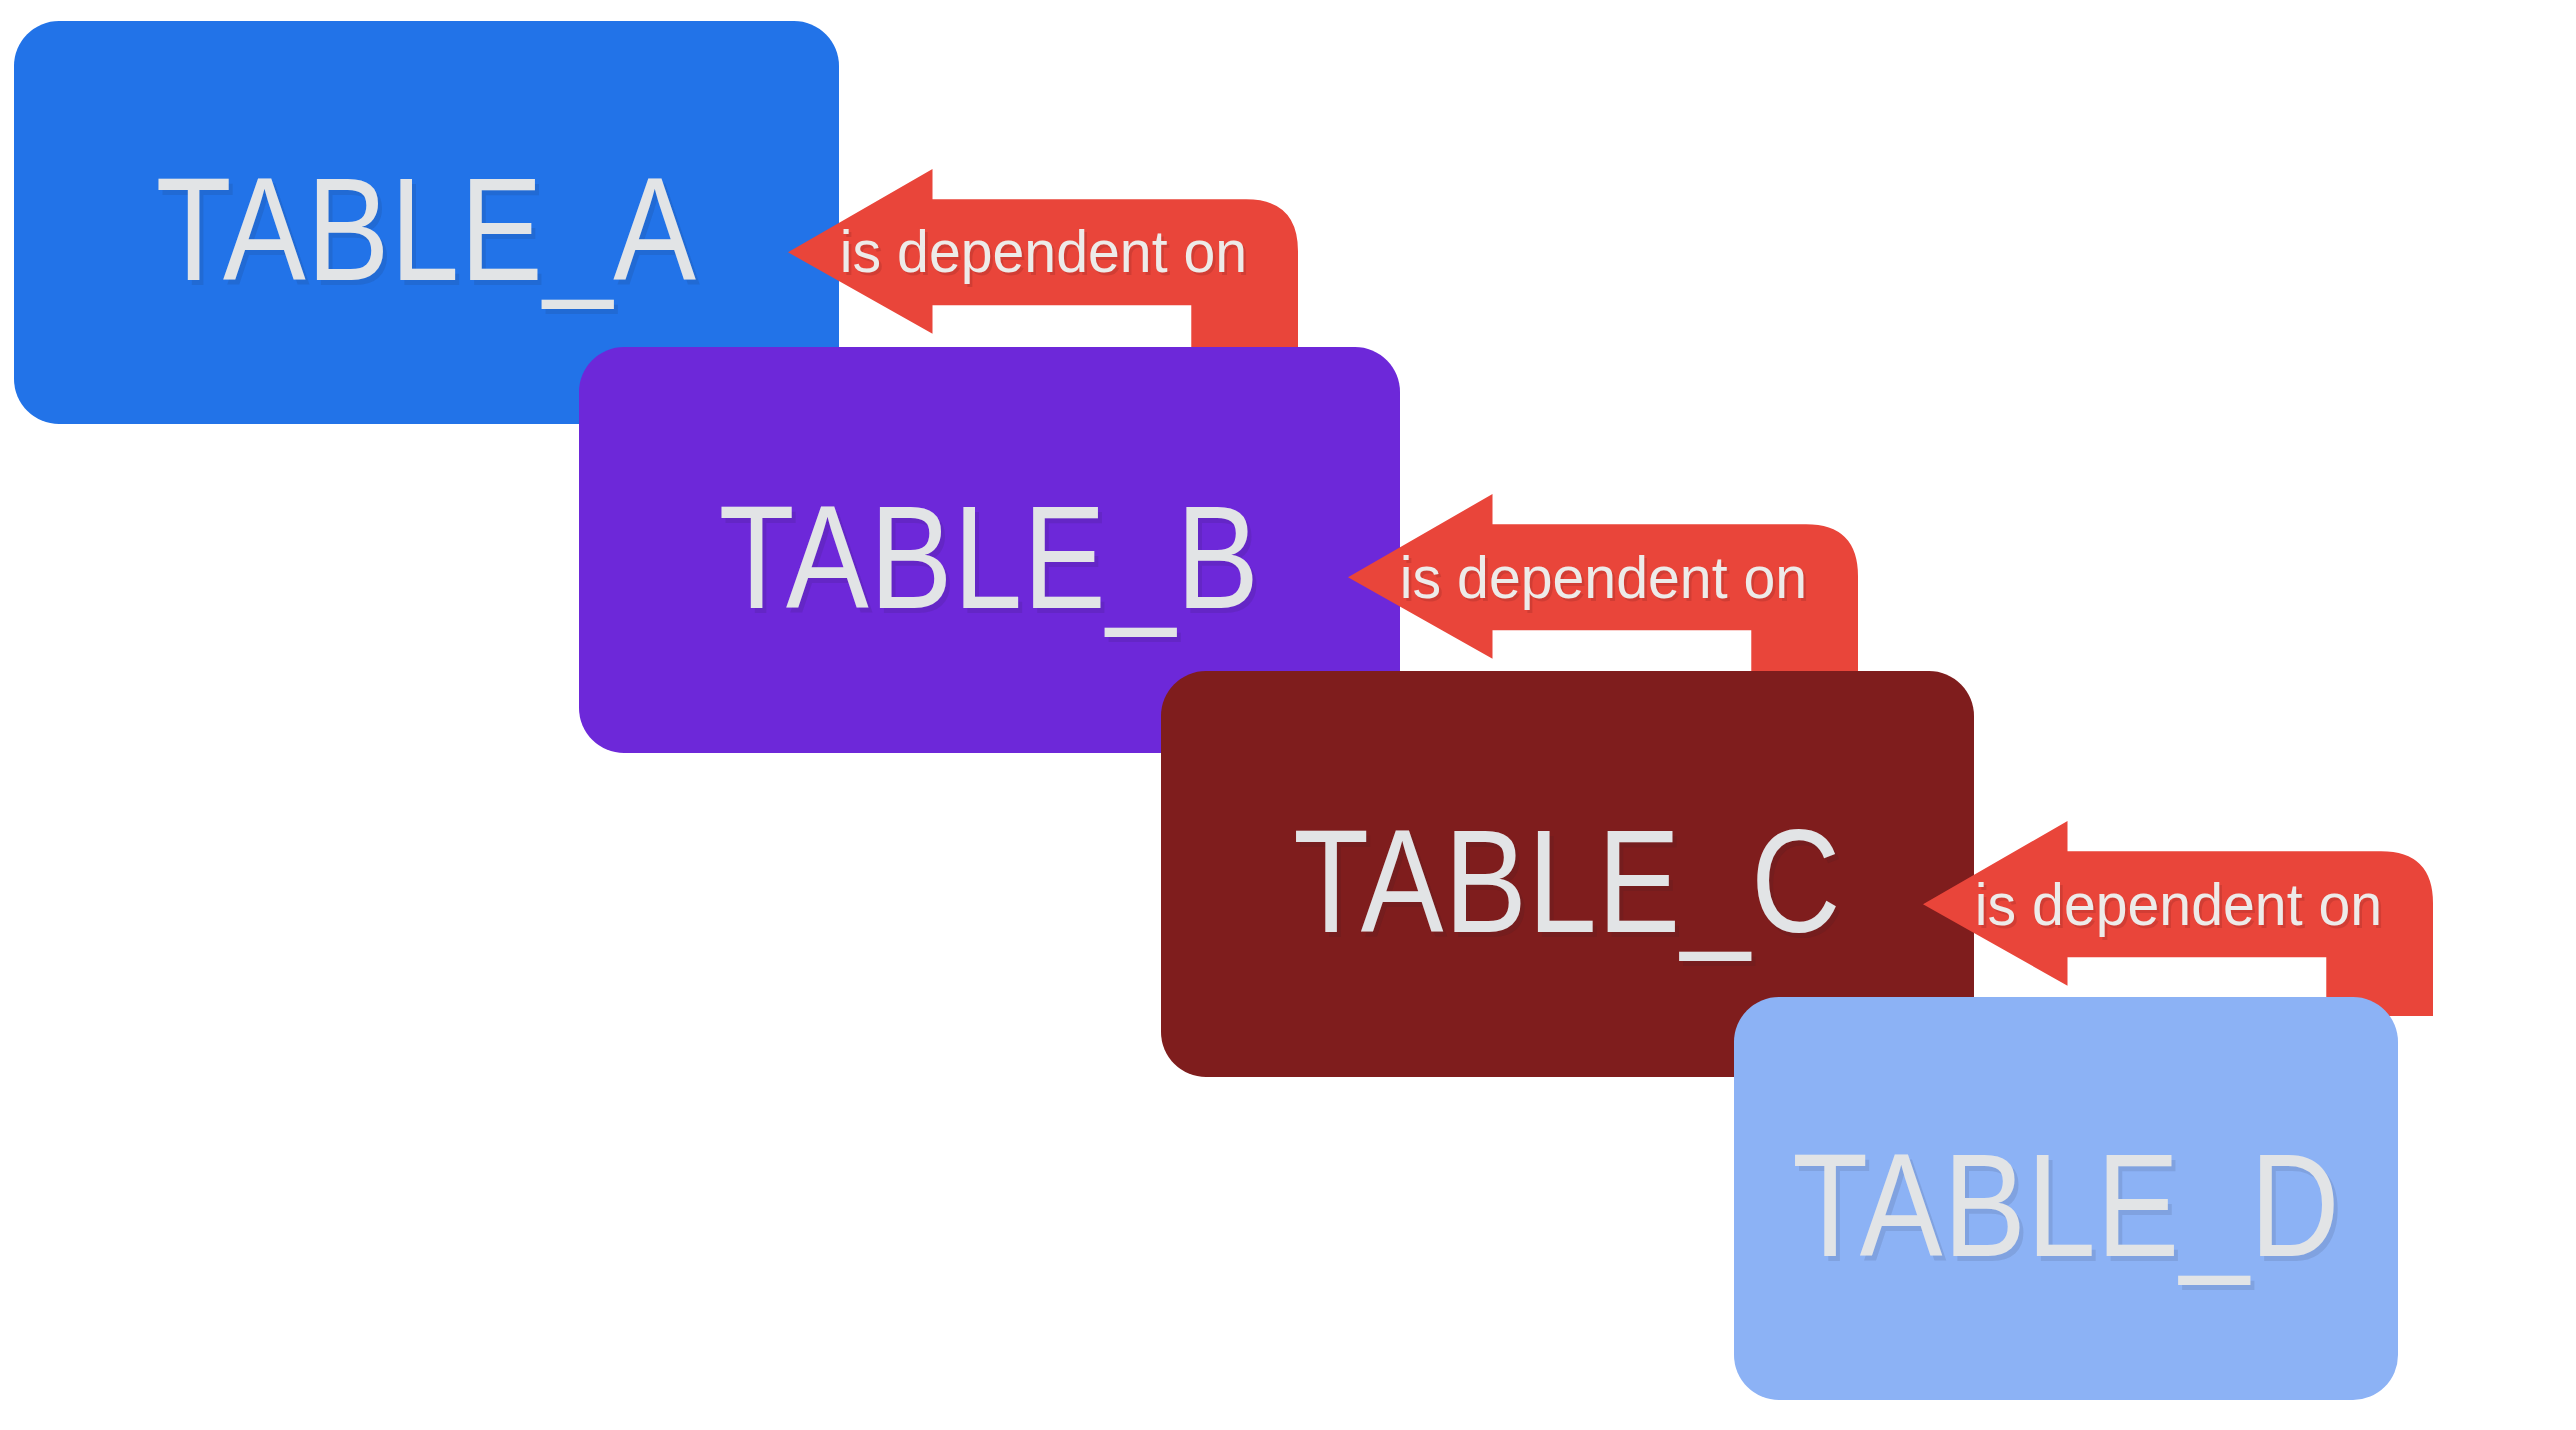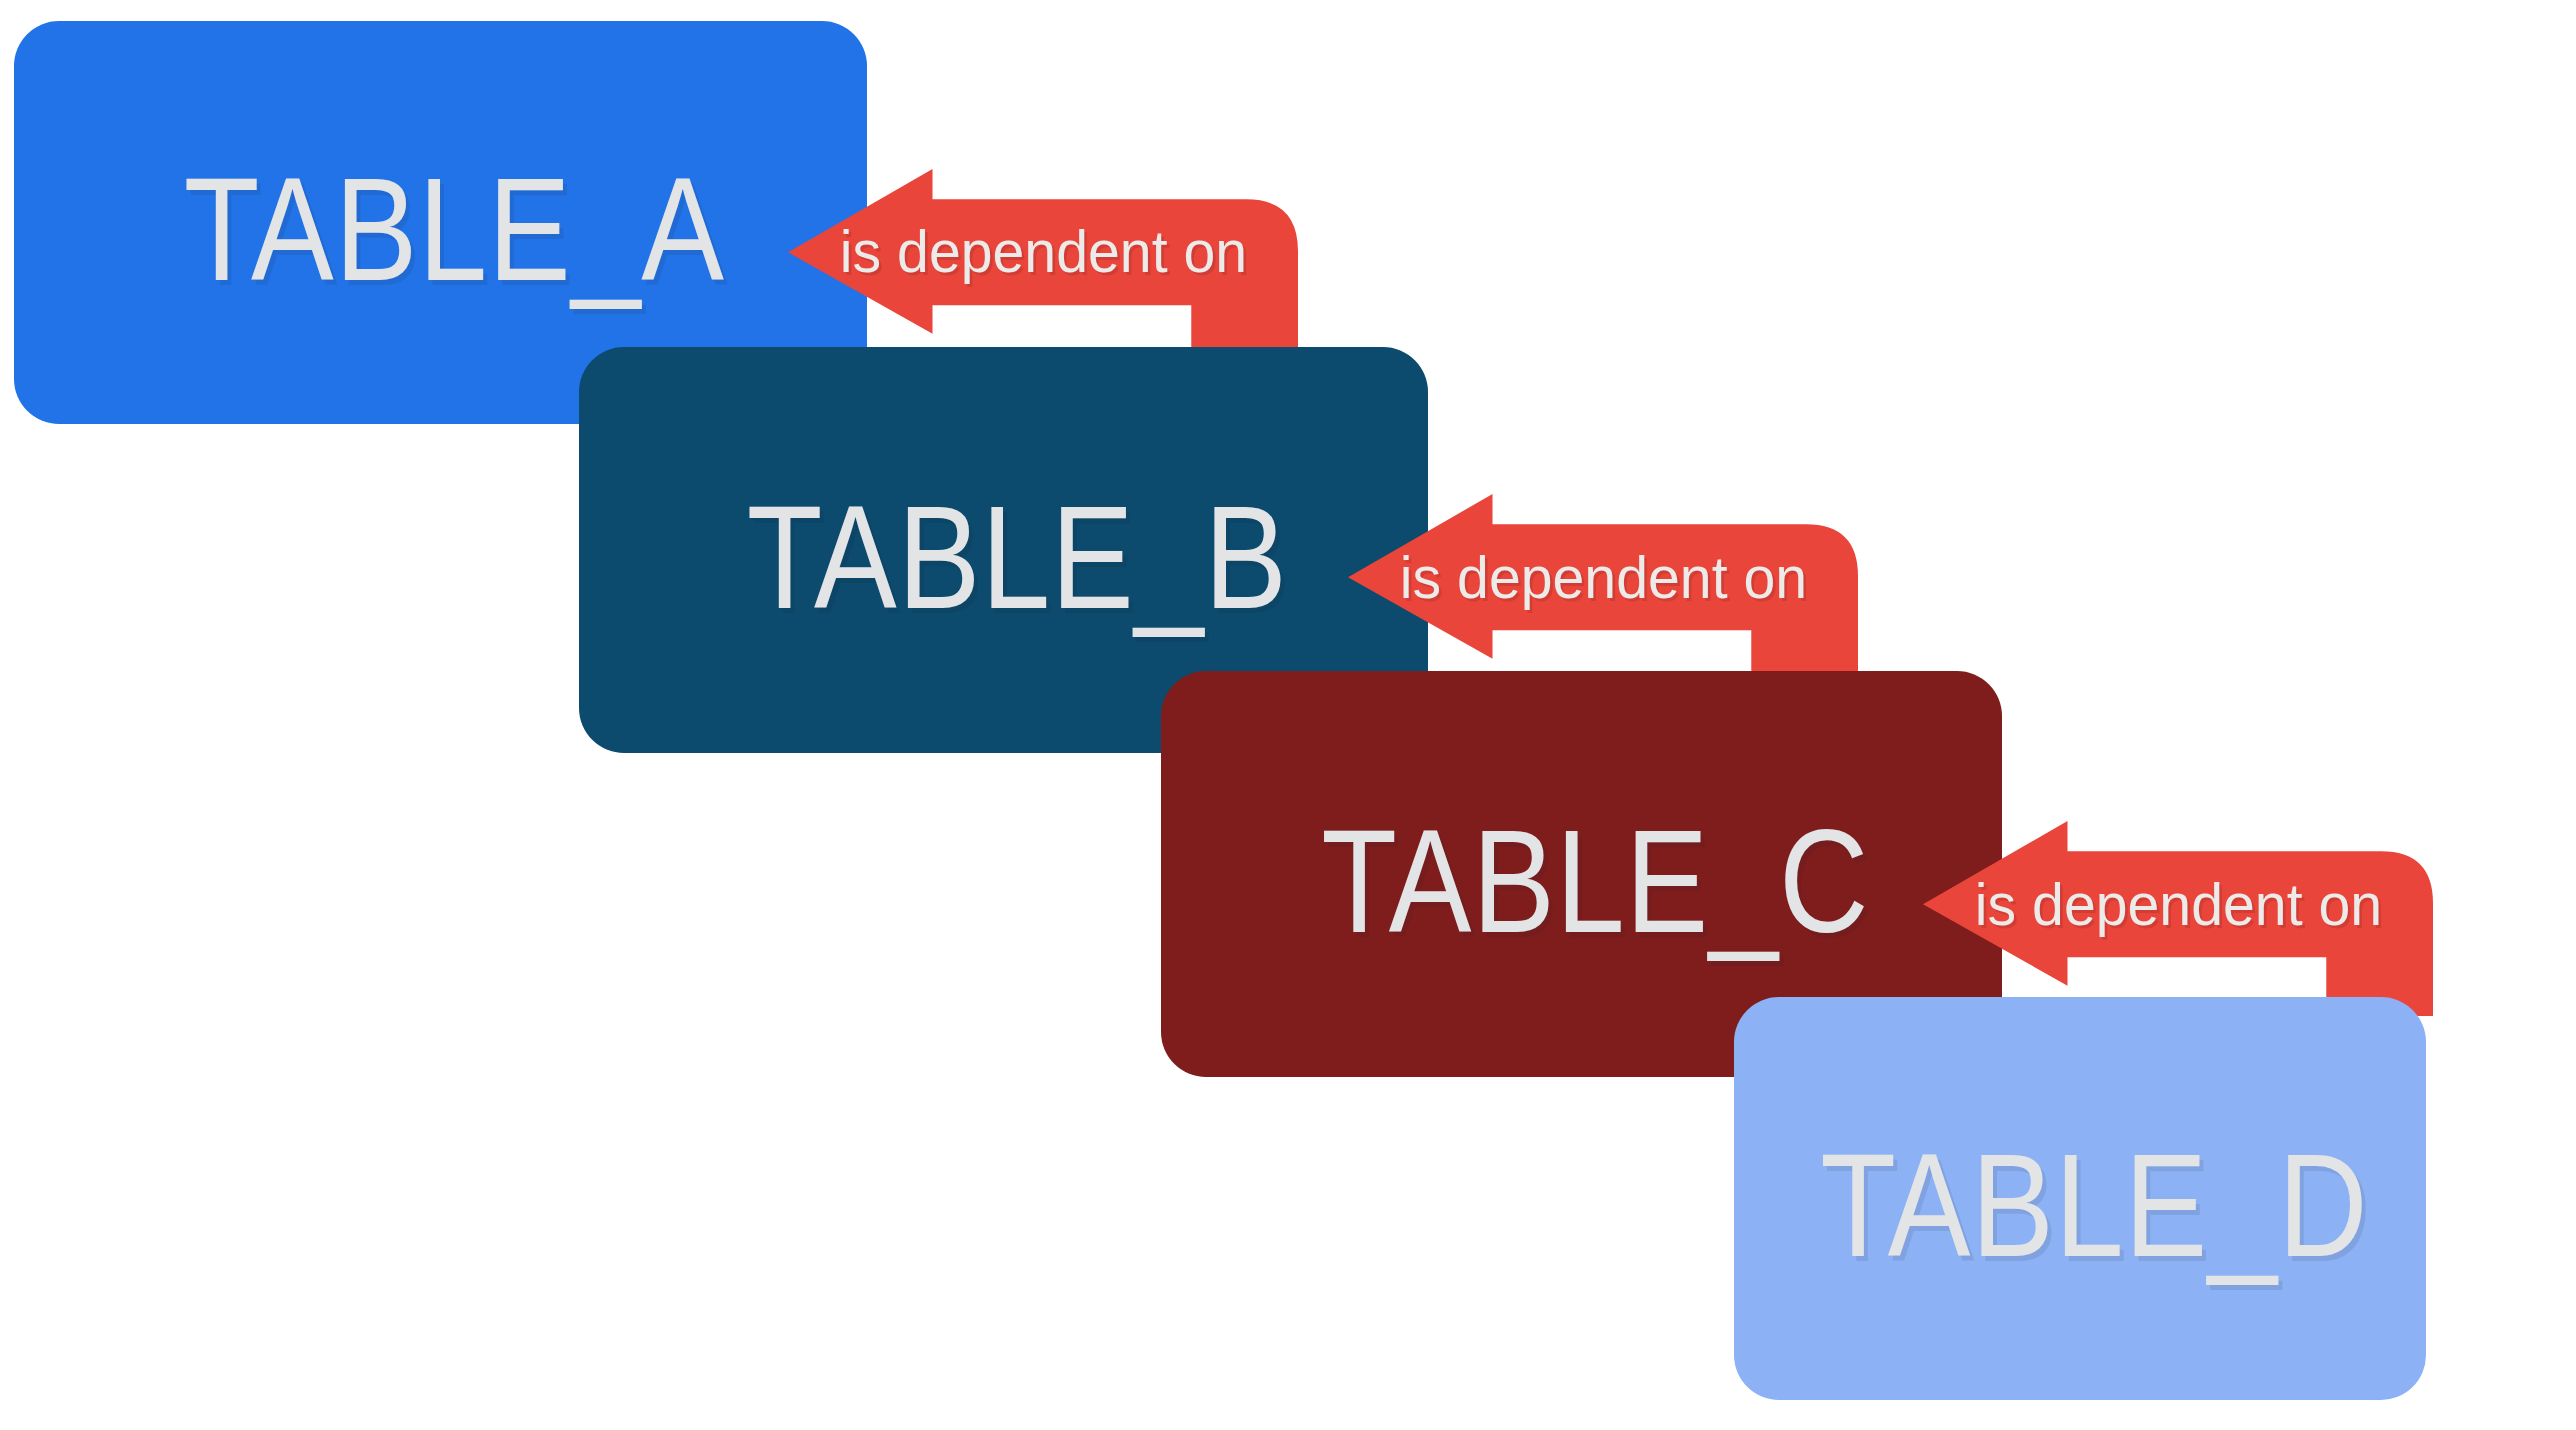--- a/index.html
+++ b/index.html
@@ -14,21 +14,20 @@
     height: 1430px;
     background: #ffffff;
     overflow: hidden;
   }
   .table-box {
     position: absolute;
     border-radius: 45px;
     display: flex;
     align-items: center;
     justify-content: center;
-    padding-left: 28px;
   }
   .table-label {
     font-size: 146px;
     font-weight: 400;
     letter-spacing: 0.9px;
     transform: scaleX(0.85);
     padding-top: 15px;
     white-space: nowrap;
     text-shadow: 4.7px 4.7px 0 rgba(32,33,36,0.10);
   }
@@ -71,21 +70,21 @@
 
   <div class="table-box box-a" style="background-color: rgb(34, 115, 232);">
     <span class="table-label" style="color: rgb(226, 228, 230);">TABLE_A</span>
   </div>
 
   <svg class="arrow arrow-1" viewBox="0 0 540 206" preserveAspectRatio="none">
     <path d="M 0,88 L 153,0 L 153,32 L 485,32 Q 540,32 540,87 L 540,206 L 427,206 L 427,144 L 153,144 L 153,174 Z" style="fill: rgb(233, 69, 58);"></path>
   </svg>
   <div class="arrow-label arrow-label-1" style="color: rgb(237, 235, 233);">is dependent on</div>
 
-  <div class="table-box box-b" style="background-color: #0c4a6e;">
+  <div class="table-box box-b" style="background-color: #6d28d9;">
     <span class="table-label" style="color: rgb(226, 228, 230);">TABLE_B</span>
   </div>
 
   <svg class="arrow arrow-2" viewBox="0 0 540 206" preserveAspectRatio="none">
     <path d="M 0,88 L 153,0 L 153,32 L 485,32 Q 540,32 540,87 L 540,206 L 427,206 L 427,144 L 153,144 L 153,174 Z" style="fill: rgb(233, 69, 58);"></path>
   </svg>
   <div class="arrow-label arrow-label-2" style="color: rgb(237, 235, 233);">is dependent on</div>
 
   <div class="table-box box-c" style="background-color: #7f1d1d;">
     <span class="table-label" style="color: rgb(226, 228, 230);">TABLE_C</span>

